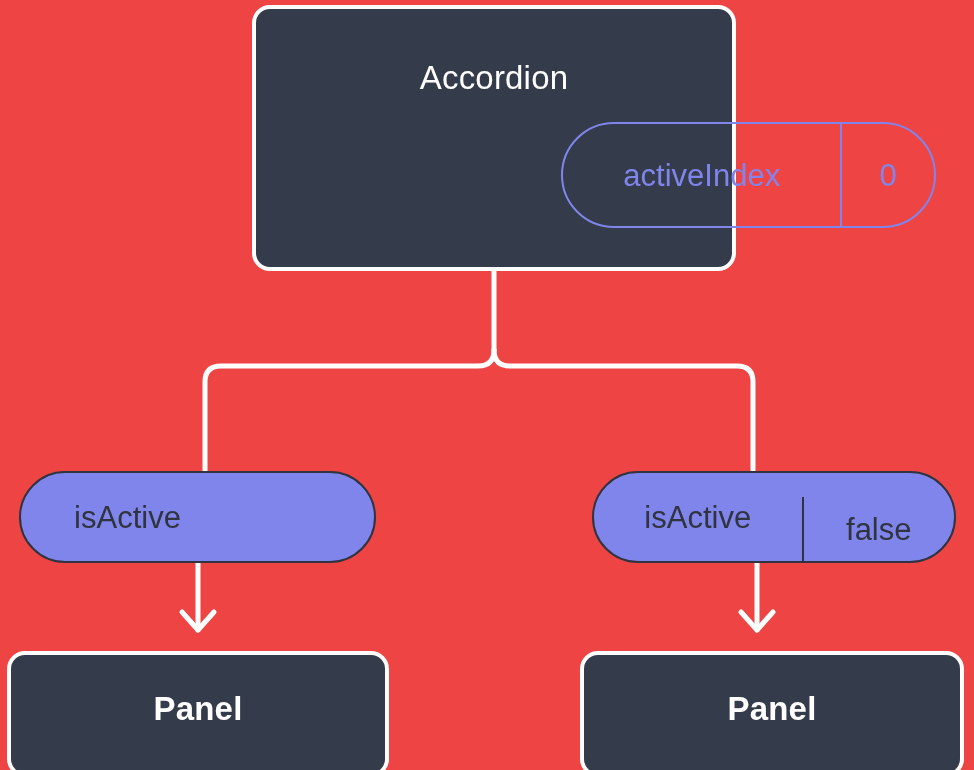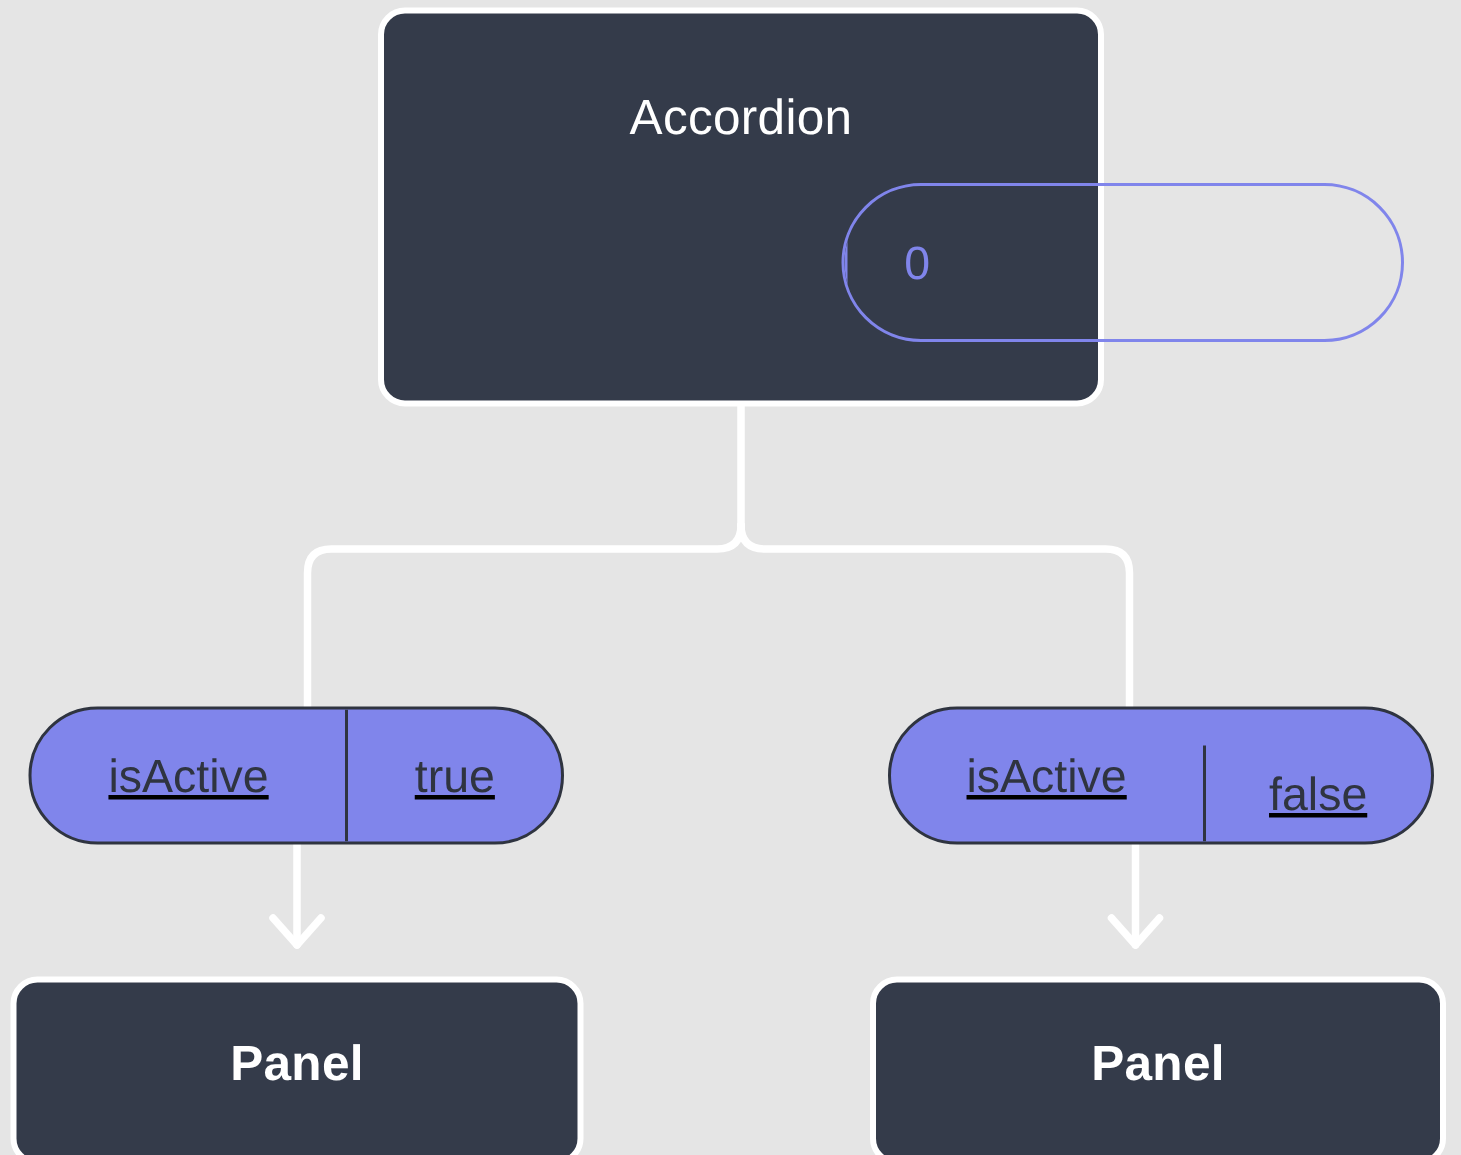--- a/index.html
+++ b/index.html
@@ -11,21 +11,21 @@
     width: 974px;
     height: 770px;
     overflow: hidden;
     font-family: "Liberation Sans", sans-serif;
     background: #4c6670;
   }
   #stage {
     position: relative;
     width: 974px;
     height: 770px;
-    background: #e5e5e5;
+    background: #ef4444;
   }
 
   
   #connectors {
     position: absolute;
     left: 0;
     top: 0;
     width: 974px;
     height: 770px;
     pointer-events: none;
@@ -114,21 +114,20 @@
     font-size: 31px;
   }
   .pill-outline .pill-val {
     border-left: 2px solid #8085eb;
   }
 
   
   .pill-filled {
     background: #8085eb;
     border: 2px solid #2f3440;
-    text-decoration: underline;
   }
   .pill-filled .pill-key,
   .pill-filled .pill-val {
     color: #2f3440;
     font-size: 31px;
   }
   .pill-filled .pill-val {
     border-left: 2px solid #2f3440;
   }
 
@@ -176,27 +175,27 @@
     <path d="M 182 612 L 198 630 L 214 612" fill="none" stroke="#ffffff" stroke-width="5" stroke-linecap="round" stroke-linejoin="round"></path>
 
     <path d="M 757 563 L 757 630" fill="none" stroke="#ffffff" stroke-width="5" stroke-linecap="round"></path>
     <path d="M 741 612 L 757 630 L 773 612" fill="none" stroke="#ffffff" stroke-width="5" stroke-linecap="round" stroke-linejoin="round"></path>
   </svg>
 
   <div class="node-box" id="accordion-box">
     <div class="node-title">Accordion</div>
 
     <div class="pill pill-outline" id="active-index-pill">
+      <div class="pill-key">activeIndex</div>
       <div class="pill-val">0</div>
     </div>
   </div>
 
   <div class="pill pill-filled" id="is-active-pill-left">
     <div class="pill-key">isActive</div>
-    <div class="pill-val">true</div>
   </div>
 
   <div class="pill pill-filled" id="is-active-pill-right">
     <div class="pill-key">isActive</div>
     <div class="pill-val">false</div>
   </div>
 
   <div class="node-box panel-box" id="panel-box-left">
     <div class="node-title">Panel</div>
   </div>

